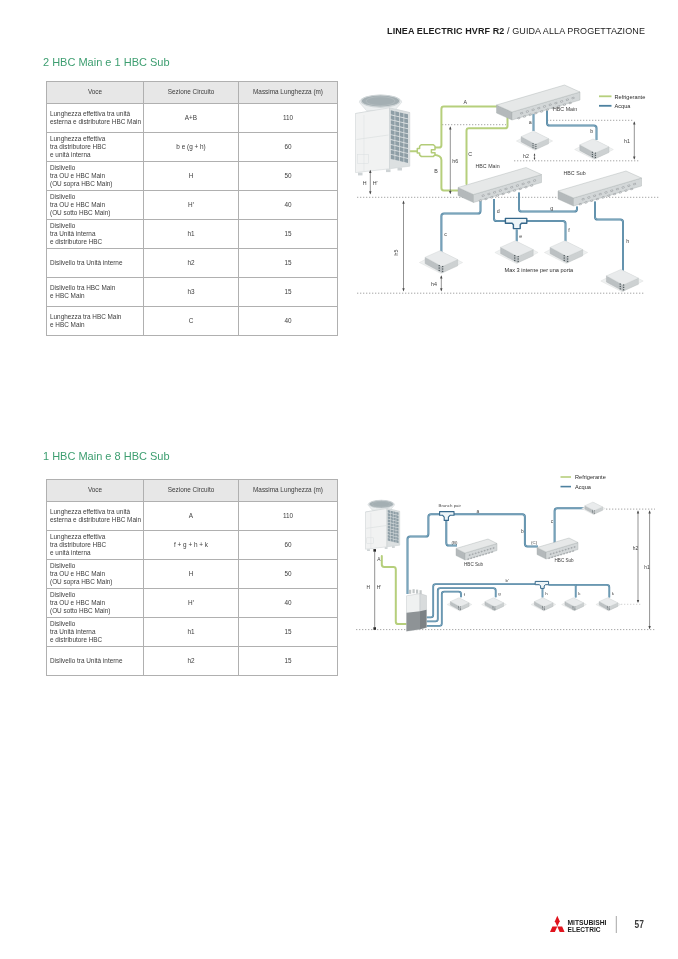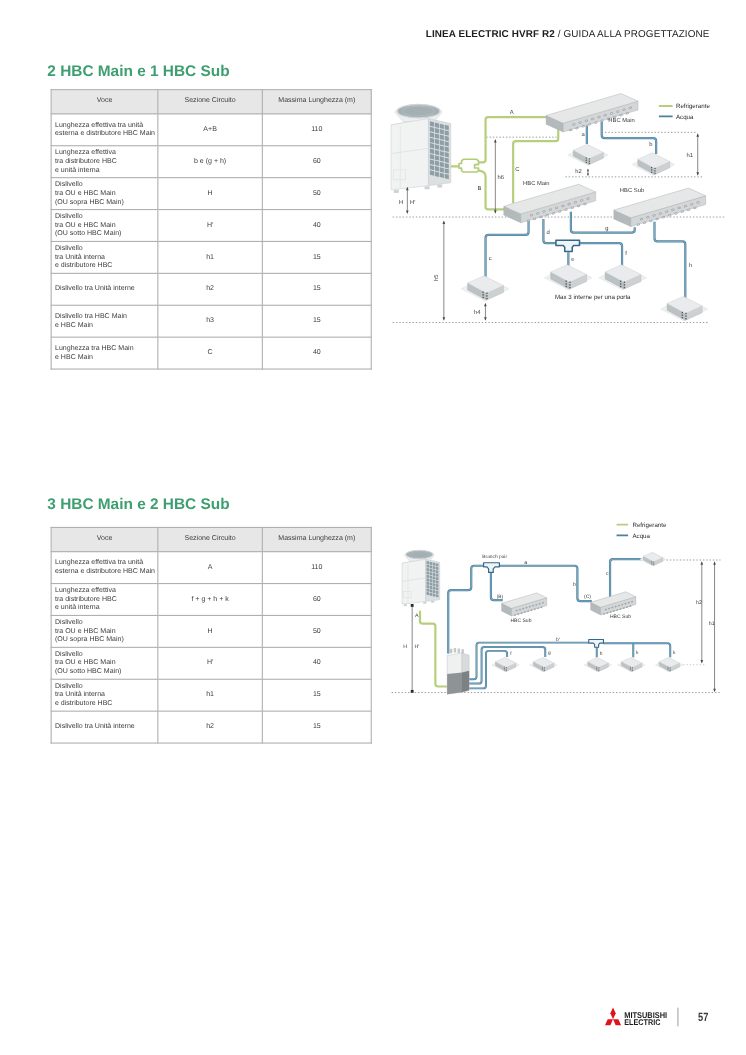--- a/index.html
+++ b/index.html
@@ -1,26 +1,26 @@
 <!DOCTYPE html>
 <html><head><meta charset="utf-8">
 <style>
 html,body{margin:0;padding:0;}
 body{width:678px;height:959px;position:relative;background:#fff;font-family:"Liberation Sans",sans-serif;overflow:hidden;}
 .hdr{position:absolute;top:25.5px;right:33px;font-size:9px;color:#1d1d1d;letter-spacing:0.1px;}
-.sect{position:absolute;color:#3d9e70;font-weight:bold;font-size:14px;white-space:nowrap;}
+.sect{position:absolute;color:#3d9e70;font-weight:normal;font-size:11px;white-space:nowrap;}
 .t{position:absolute;border-collapse:collapse;table-layout:fixed;font-size:6.4px;color:#3c3c3c;}
 .t td{border:1px solid #b0b0b0;text-align:center;vertical-align:middle;height:28px;padding:0;line-height:1.3;}
 .t tr.h td{height:21px;background:#e7e7e7;}
 .t td.l{text-align:left;padding-left:3px;padding-right:0;white-space:nowrap;}
 </style></head>
 <body>
 <div class="hdr"><b>LINEA ELECTRIC HVRF R2</b> / GUIDA ALLA PROGETTAZIONE</div>
 <div class="sect" style="left:43px;top:56px;">2 HBC Main e 1 HBC Sub</div>
-<div class="sect" style="left:43px;top:449.5px;">3 HBC Main e 2 HBC Sub</div>
+<div class="sect" style="left:43px;top:449.5px;">1 HBC Main e 8 HBC Sub</div>
 <table class="t" style="left:46px;top:81px;">
     <colgroup>
       <col style="width:97px">
       <col style="width:95px">
       <col style="width:99px">
     </colgroup>
     <tbody>
       <tr class="h">
         <td>Voce</td>
         <td>Sezione Circuito</td>

